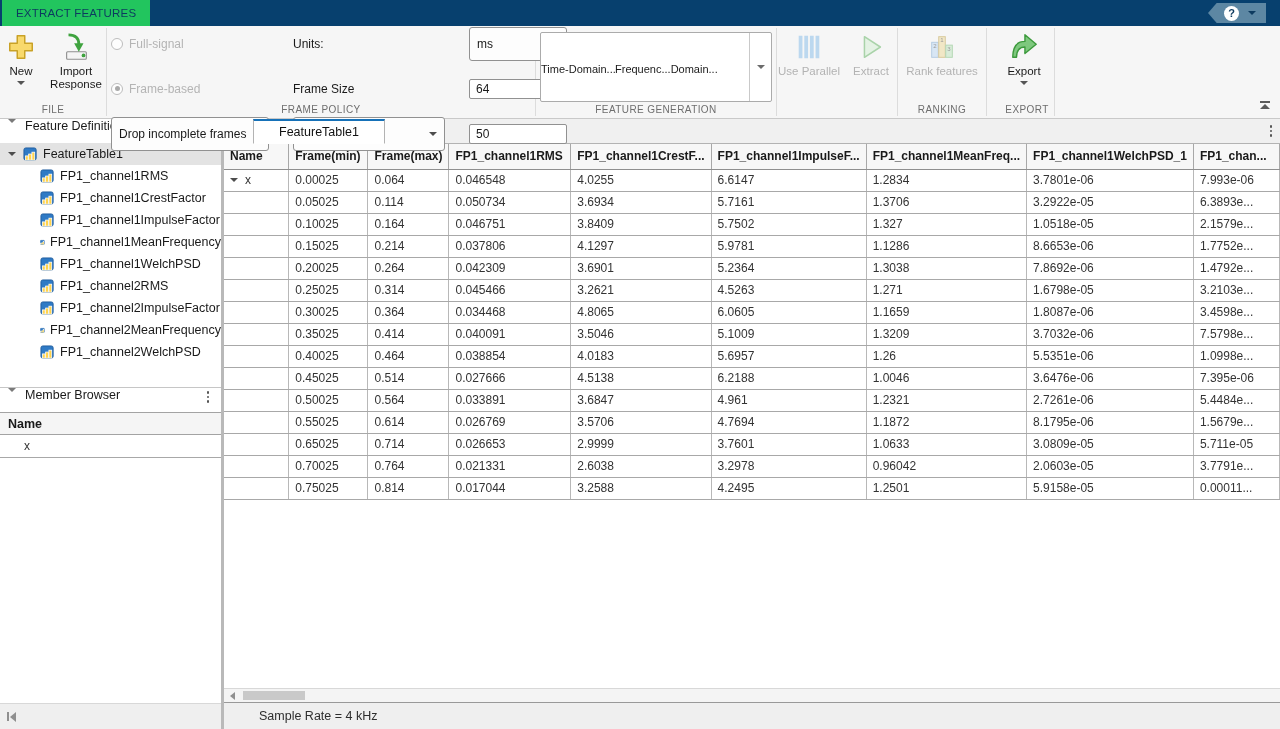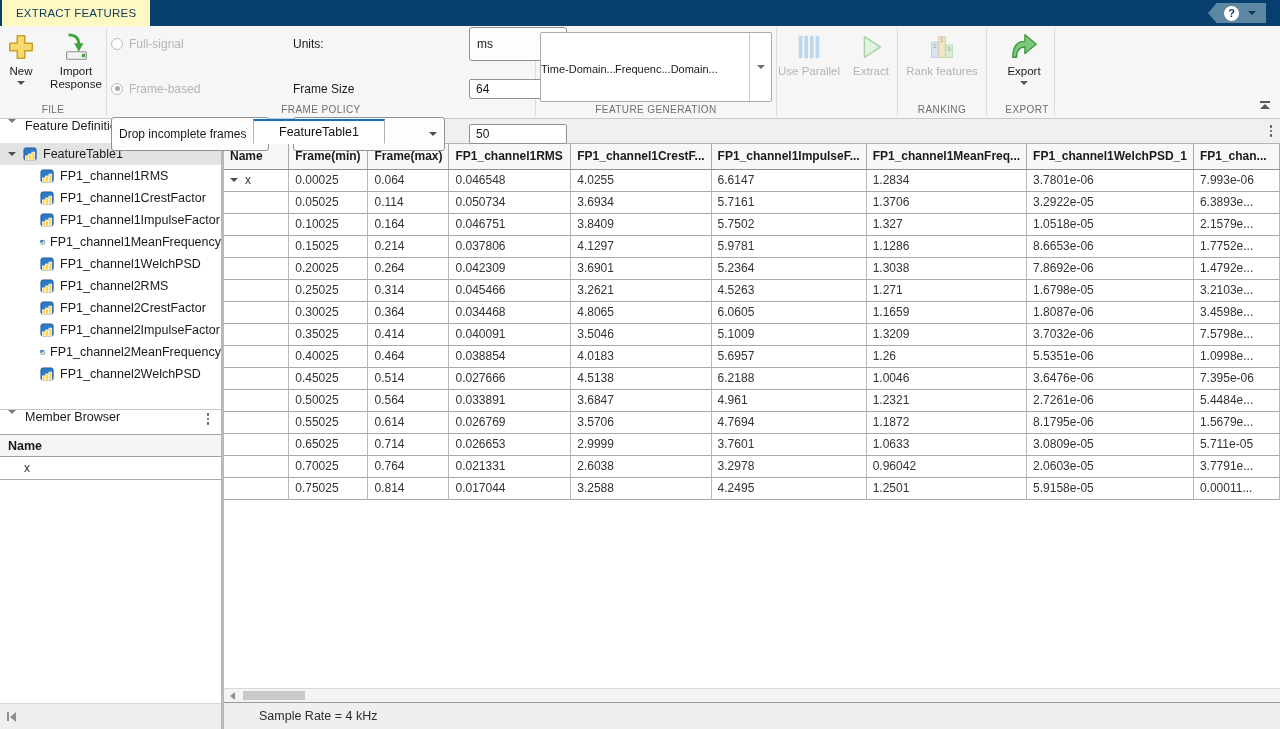--- a/index.html
+++ b/index.html
@@ -2,21 +2,21 @@
 <html><head>
 <meta charset="utf-8">
 <style>
   * { box-sizing: border-box; margin: 0; padding: 0; }
   html,body { width:1280px; height:729px; overflow:hidden; }
   body { font-family:"Liberation Sans", sans-serif; font-size:12px; color:#1a1a1a; background:#fff; }
   .app { width:1280px; height:729px; display:flex; flex-direction:column; }
 
   
   .titlebar { height:26px; background:#07406e; display:flex; align-items:stretch; position:relative; flex:none; }
-  .app-tab { background:#fef9c3; color:#0d3a5f; padding:8px 14px; margin-left:2px; display:flex; align-items:center; font-size:11.5px; letter-spacing:.2px; }
+  .app-tab { background:#22c55e; color:#0d3a5f; padding:8px 14px; margin-left:2px; display:flex; align-items:center; font-size:11.5px; letter-spacing:.2px; }
   .help-badge { position:absolute; right:14px; top:3px; width:58px; height:20px; background:#5d87a3;
     clip-path:polygon(0 50%, 15% 0, 100% 0, 100% 100%, 15% 100%); display:flex; align-items:center; justify-content:center; gap:9px; padding-left:6px; cursor:default; }
   .help-circle { width:15px; height:15px; border-radius:50%; background:#fff; color:#0d3a5f; font-weight:bold; font-size:11px; display:flex; align-items:center; justify-content:center; }
 
   
   .ribbon { height:93px; background:#f6f6f6; border-bottom:1px solid #c9c9c9; display:flex; position:relative; flex:none; }
   .rsection { position:relative; flex:none; }
   .rsep { width:1px; background:#dcdcdc; margin:2px 0; flex:none; }
   .rsection-label { position:absolute; bottom:3px; left:0; right:0; text-align:center; font-size:10px; color:#6e6e6e; letter-spacing:.4px; white-space:nowrap; }
   .bigbtn { display:flex; flex-direction:column; align-items:center; padding-top:6px; cursor:default; }
@@ -356,31 +356,20 @@
           </div>
           <div class="tree-item">
             <svg width="15" height="15" viewBox="0 0 16 16">
               <rect x="1" y="1" width="13" height="13" rx="2" fill="#2f7ac5" stroke="#1f5d9e"></rect>
               <g fill="#ffd34d" stroke="#ffffff" stroke-width="0.8">
                 <rect x="2.5" y="9.5" width="3" height="4.5"></rect>
                 <rect x="6" y="7.5" width="3" height="6.5"></rect>
                 <rect x="9.5" y="5.5" width="3" height="8.5"></rect>
               </g>
             </svg>
-            <span class="tree-label">FP1_channel2CrestFactor</span>
-          </div>
-          <div class="tree-item">
-            <svg width="15" height="15" viewBox="0 0 16 16">
-              <rect x="1" y="1" width="13" height="13" rx="2" fill="#2f7ac5" stroke="#1f5d9e"></rect>
-              <g fill="#ffd34d" stroke="#ffffff" stroke-width="0.8">
-                <rect x="2.5" y="9.5" width="3" height="4.5"></rect>
-                <rect x="6" y="7.5" width="3" height="6.5"></rect>
-                <rect x="9.5" y="5.5" width="3" height="8.5"></rect>
-              </g>
-            </svg>
             <span class="tree-label">FP1_channel2ImpulseFactor</span>
           </div>
           <div class="tree-item">
             <svg width="15" height="15" viewBox="0 0 16 16">
               <rect x="1" y="1" width="13" height="13" rx="2" fill="#2f7ac5" stroke="#1f5d9e"></rect>
               <g fill="#ffd34d" stroke="#ffffff" stroke-width="0.8">
                 <rect x="2.5" y="9.5" width="3" height="4.5"></rect>
                 <rect x="6" y="7.5" width="3" height="6.5"></rect>
                 <rect x="9.5" y="5.5" width="3" height="8.5"></rect>
               </g>

